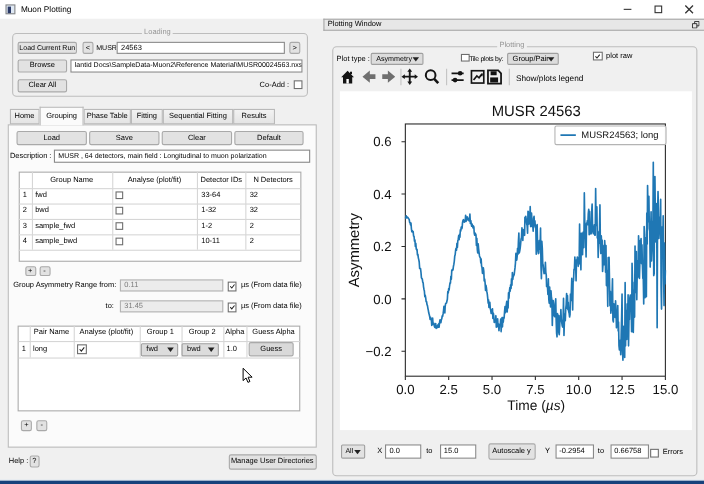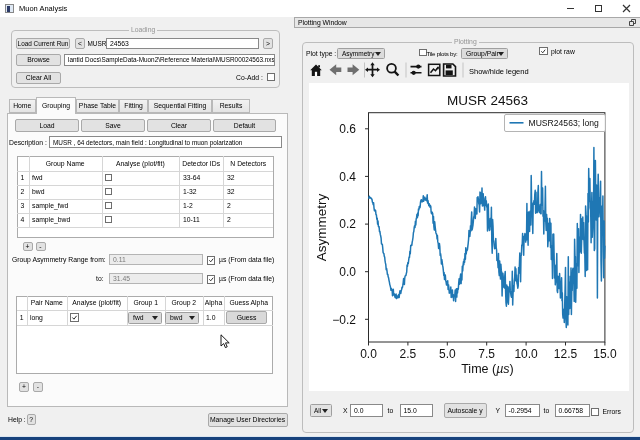--- a/index.html
+++ b/index.html
@@ -16,21 +16,21 @@
   display:flex; align-items:center; padding-left:4px; font-size:6.8px; white-space:nowrap; }
 .combo .ar { position:absolute; right:3px; top:50%; margin-top:-1.5px;
   width:0; height:0; border-left:3px solid transparent; border-right:3px solid transparent; border-top:4px solid #222; }
 </style></head>
 <body style="filter:blur(0.28px);">
 
 <div class="abs" style="left:0;top:0;width:640px;height:17px;background:#ffffff;"></div>
 <div class="abs" style="left:5px;top:4px;width:9px;height:9px;background:#dfe9f5;border:1px solid #888;">
   <div style="position:absolute;left:1px;top:1px;width:3px;height:6px;background:#2b3a67;"></div>
 </div>
-<div class="lbl" style="left:19px;top:0;height:16px;font-size:7.5px;">Muon Analysis</div>
+<div class="lbl" style="left:19px;top:0;height:16px;font-size:7.5px;">Muon Plotting</div>
 
 <div class="abs" style="left:567px;top:8px;width:7px;height:1.2px;background:#333;"></div>
 <div class="abs" style="left:595px;top:5px;width:7px;height:7px;border:1.2px solid #333;"></div>
 <svg class="abs" style="left:622px;top:4px;" width="9" height="9">
     <path d="M1,1 L8,8 M8,1 L1,8" stroke="#333" stroke-width="1.2"></path>
   </svg>
 
 <div class="abs" style="left:0;top:436px;width:640px;height:4px;background:#dce6f0;"></div>
 <div class="abs" style="left:0;top:437px;width:640px;height:3px;background:#17427c;"></div>
 
@@ -215,21 +215,21 @@
  <rect x="123.6" y="4.3" width="11.2" height="11.2" fill="none" stroke="#141414" stroke-width="1.5"></rect>
  <path d="M125.5,12.7 L128.5,9 L130.5,10.7 L133.3,7" fill="none" stroke="#141414" stroke-width="1.5"></path>
  <path d="M133.8,6.3 l-0.1,3 l-2.9,-0.1 Z" fill="#141414"></path>
 
  <path d="M138.6,4 h9.3 l2.6,2.6 v9.4 h-11.9 Z" fill="none" stroke="#141414" stroke-width="1.6"></path>
  <rect x="141" y="4.8" width="5.5" height="3.6" fill="#141414"></rect>
  <rect x="140.6" y="10.4" width="7.2" height="4.6" fill="#141414"></rect>
 
  <rect x="157.5" y="2.5" width="1" height="15" fill="#c3c3c3"></rect>
 </svg>
-<div class="lbl" style="left:469px;top:66px;height:10px;font-size:7.5px;">Show/hide legend</div>
+<div class="lbl" style="left:469px;top:66px;height:10px;font-size:7.5px;">Show/plots legend</div>
 
 <div class="abs" style="left:308.5px;top:83px;width:320px;height:308px;background:#fff;"></div>
 <svg class="abs" style="left:308.5px;top:83px;" width="320" height="308" viewBox="0 0 320 308">
  <g transform="translate(-308.5,-83)">
 
  <text x="487" y="105" text-anchor="middle" font-size="13.5" fill="#111" font-family="Liberation Sans">MUSR 24563</text>
 
  <rect x="368" y="112.7" width="236.4" height="229.3" fill="none" stroke="#2b2b2b" stroke-width="1"></rect>
 
  <line x1="368.0" y1="342" x2="368.0" y2="345.5" stroke="#2b2b2b" stroke-width="1"></line>

